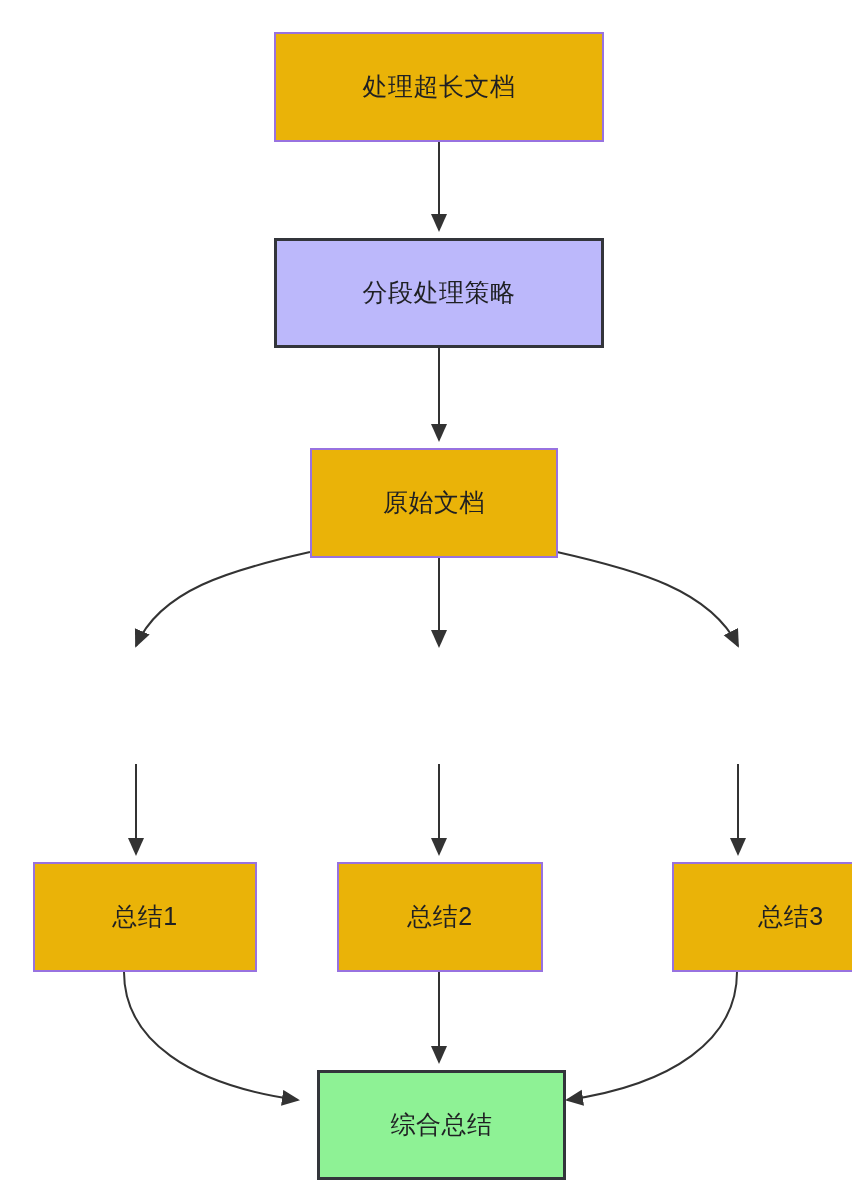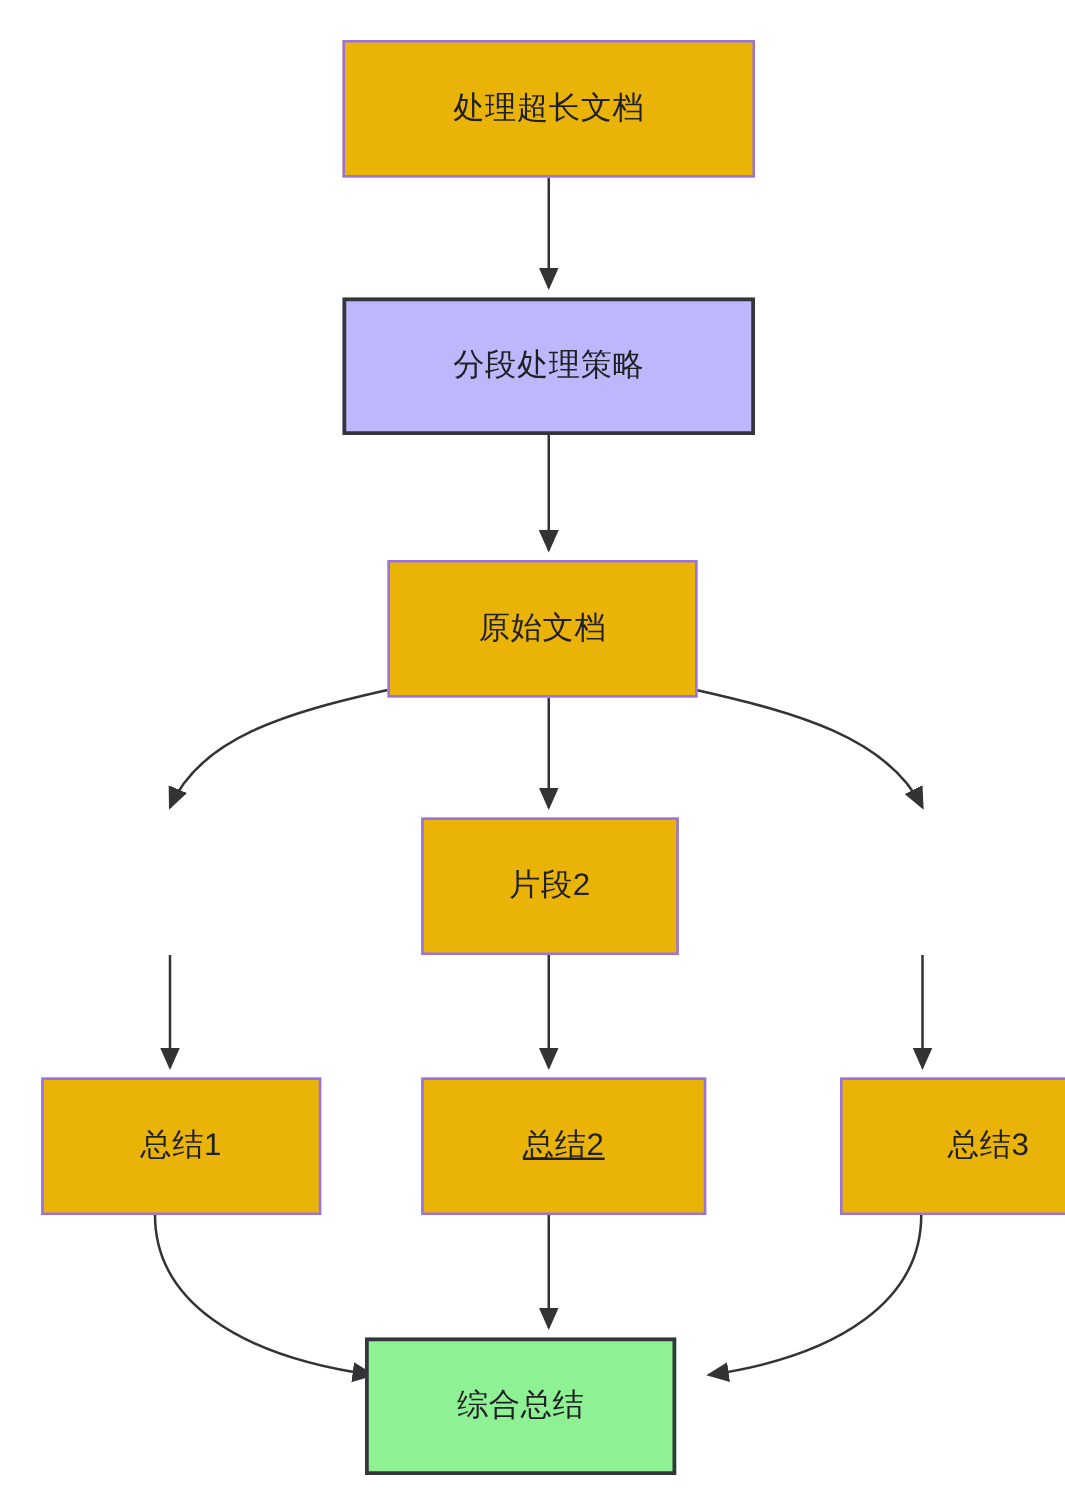--- a/index.html
+++ b/index.html
@@ -92,34 +92,31 @@
 
   <div class="node node-emph" style="left:274px; top:238px; width:330px; height:110px;">
     <span>分段处理策略</span>
   </div>
 
   <div class="node node-normal" style="left:310px; top:448px; width:248px; height:110px;">
     <span>原始文档</span>
   </div>
 
 
-  <div class="node node-normal node-sm" style="left:337px; top:654px; width:206px; height:110px;">
-    <span>片段2</span>
-  </div>
 
 
   <div class="node node-normal node-sm" style="left:33px; top:862px; width:224px; height:110px;">
     <span>总结1</span>
   </div>
 
-  <div class="node node-normal node-sm" style="left:337px; top:862px; width:228px; height:110px;text-decoration:underline;">
+  <div class="node node-normal node-sm" style="left:337px; top:862px; width:206px; height:110px;">
     <span>总结2</span>
   </div>
 
   <div class="node node-normal node-sm" style="left:672px; top:862px; width:238px; height:110px;">
     <span>总结3</span>
   </div>
 
-  <div class="node node-final" style="left:292px; top:1070px; width:249px; height:110px;">
+  <div class="node node-final" style="left:317px; top:1070px; width:249px; height:110px;">
     <span>综合总结</span>
   </div>
 
 </div>
 
 </body></html>

